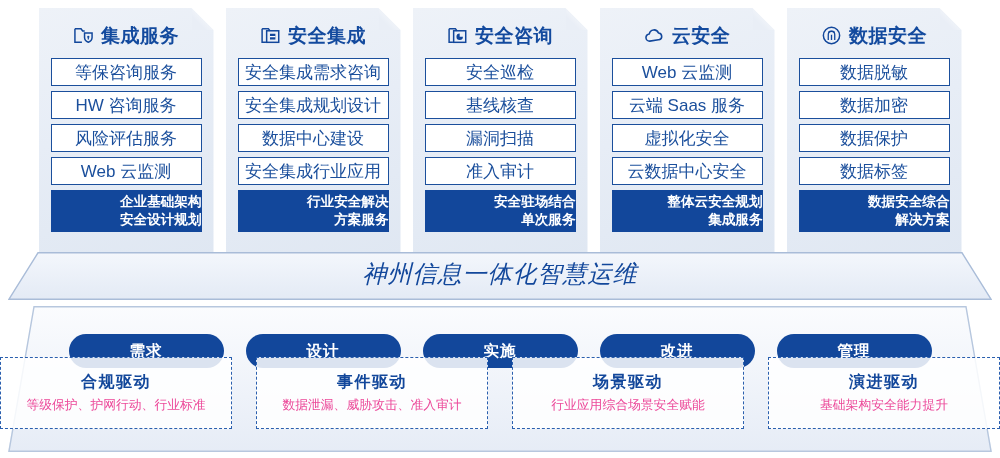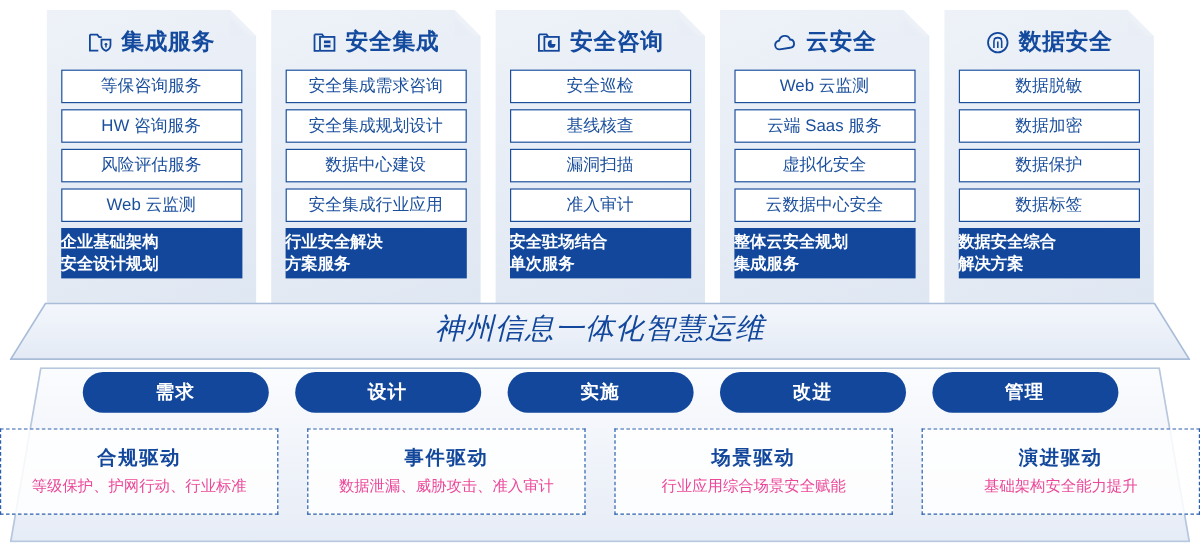--- a/index.html
+++ b/index.html
@@ -83,38 +83,38 @@
     padding: 0 12px 0 12px;
   }
   .item {
     height: 28px;
     margin-bottom: 5px;
     background: #ffffff;
     border: 1.4px solid #1b4f9c;
     display: flex;
     align-items: center;
     justify-content: center;
-    font-size: 14px;
+    font-size: 17px;
     color: #1b4f9c;
     box-sizing: border-box;
     white-space: nowrap;
   }
   .item-highlight {
     margin-top: 2px;
     height: 42px;
     background: #12479b;
     border: none;
     color: #ffffff;
     font-weight: bold;
     font-size: 13.6px;
     line-height: 1.35;
     text-align: center;
     display: flex;
     flex-direction: column;
-    align-items: flex-start;
+    align-items: flex-end;
     justify-content: center;
     box-sizing: border-box;
   }
   .item-highlight span { display: block; white-space: nowrap; }
 
   
   .banner {
     position: absolute;
     left: 8px;
     top: 252px;
@@ -181,20 +181,21 @@
     border-radius: 17px;
     background: #12479b;
     color: #ffffff;
     font-size: 15.5px;
     font-weight: bold;
     display: flex;
     align-items: center;
     justify-content: center;
     letter-spacing: 1px;
     box-sizing: border-box;
+    margin-top: 24px;
   }
 
   
   .drivers {
     position: absolute;
     left: 0;
     top: 357px;
     width: 1000px;
     display: flex;
     justify-content: space-between;

